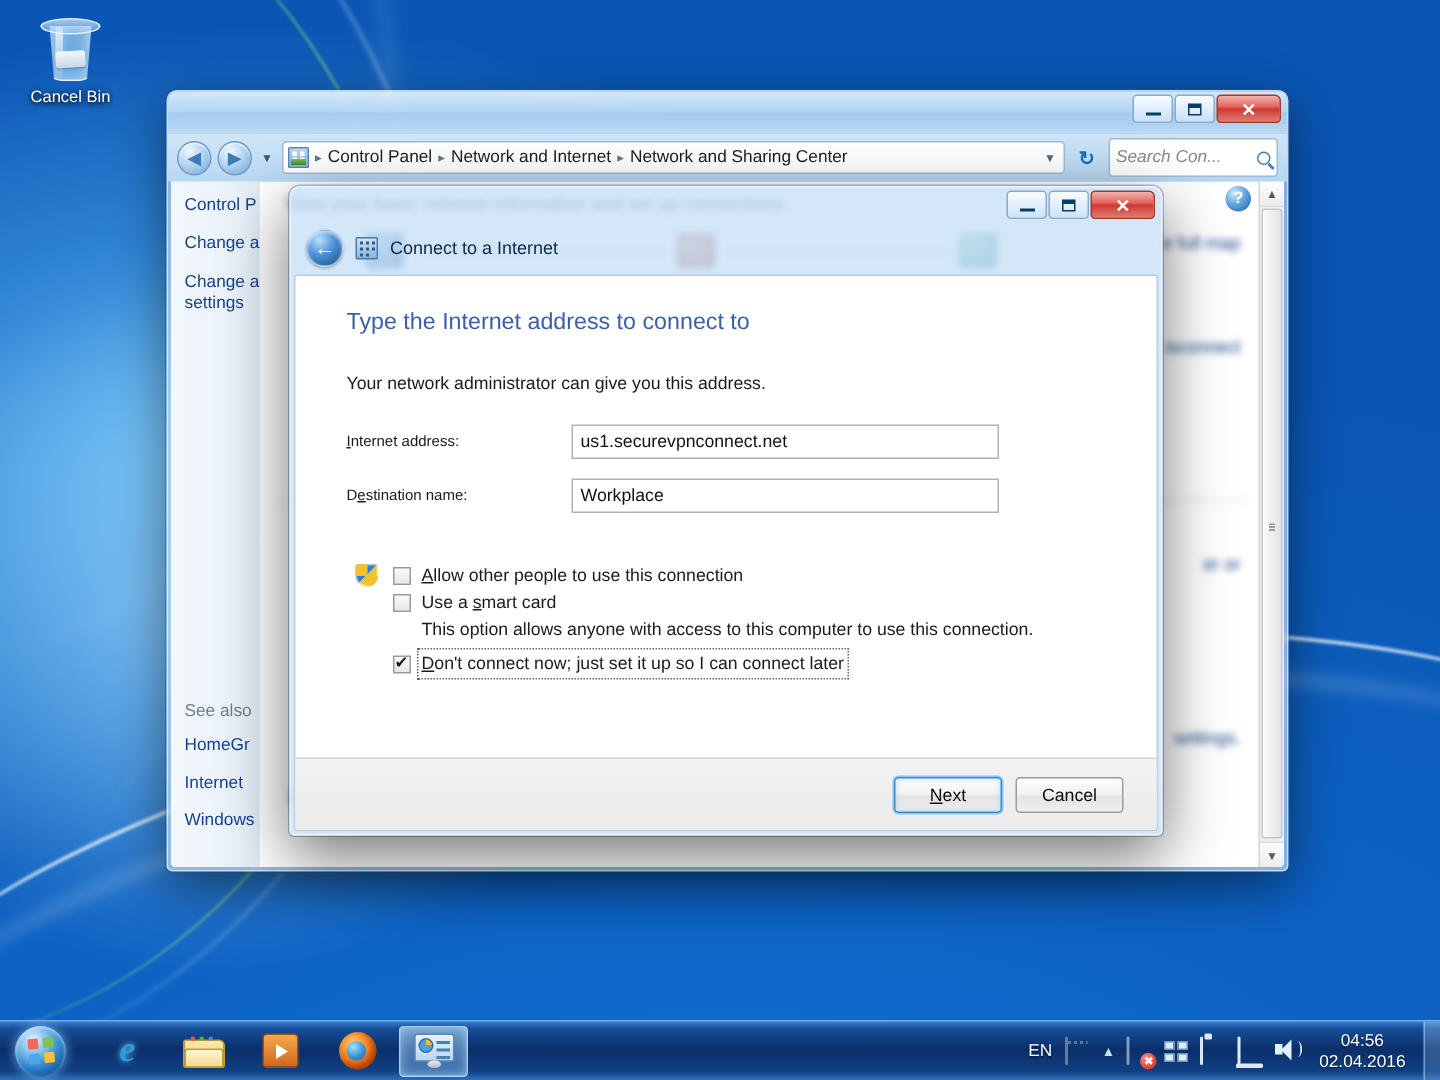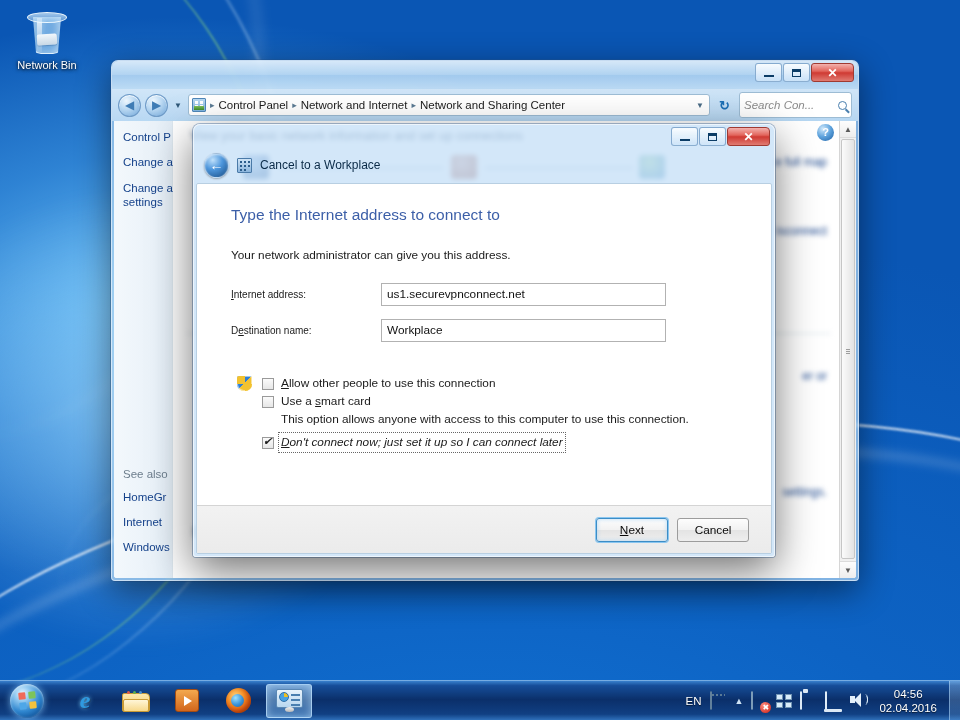--- a/index.html
+++ b/index.html
@@ -526,21 +526,21 @@
   <div id="s3" class="streak"></div>
   <div id="s1" class="streak"></div>
 </div>
 
 <div id="recycle-bin">
   <div class="bin-art">
     <div class="bin-body"></div>
     <div class="bin-paper"></div>
     <div class="bin-rim"></div>
   </div>
-  <div class="bin-label">Network Bin</div>
+  <div class="bin-label">Cancel Bin</div>
 </div>
 
 <div id="explorer-window">
 
   <div id="explorer-titlebar">
     <div id="explorer-winbtns">
       <div class="wbtn">
           <i class="glyph-min"></i>
         </div>
       <div class="wbtn">
@@ -623,21 +623,21 @@
       <div class="wbtn">
           <i class="glyph-max"></i>
         </div>
       <div class="wbtn close">✕</div>
     </div>
   </div>
 
   <div id="wizard-header">
     <div id="wizard-back-button">←</div>
     <div id="wizard-title-icon"></div>
-    <div id="wizard-title-text">Cancel to a Workplace</div>
+    <div id="wizard-title-text">Connect to a Internet</div>
   </div>
 
   <div id="wizard-panel">
     <div id="wizard-content">
 
       <div id="wizard-heading">Type the Internet address to connect to</div>
       <div id="wizard-subtext">Your network administrator can give you this address.</div>
 
       <div class="field-row">
         <div class="field-label">
@@ -664,21 +664,21 @@
         </div>
 
         <div class="opt-row">
           <div class="cbx"></div>
           <div class="opt-label">
             <span>Use a </span><u>s</u><span>mart card</span>
           </div>
         </div>
         <div class="opt-sub">This option allows anyone with access to this computer to use this connection.</div>
 
-        <div class="opt-row" style="margin-top:4px;font-style:italic;">
+        <div class="opt-row" style="margin-top:4px;">
           <div class="cbx checked"></div>
           <div class="opt-label focus-outline">
             <span></span><u>D</u><span>on't connect now; just set it up so I can connect later</span>
           </div>
         </div>
 
       </div>
     </div>
 
     <div id="wizard-footer">

